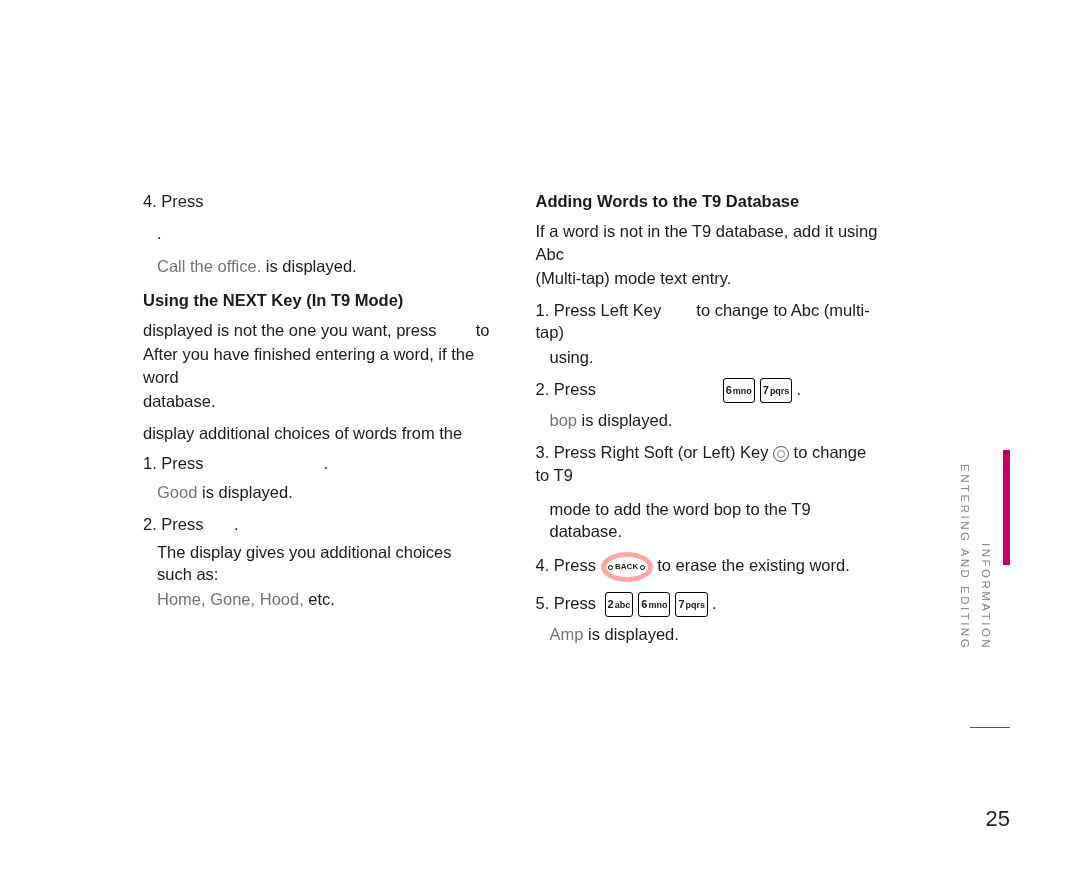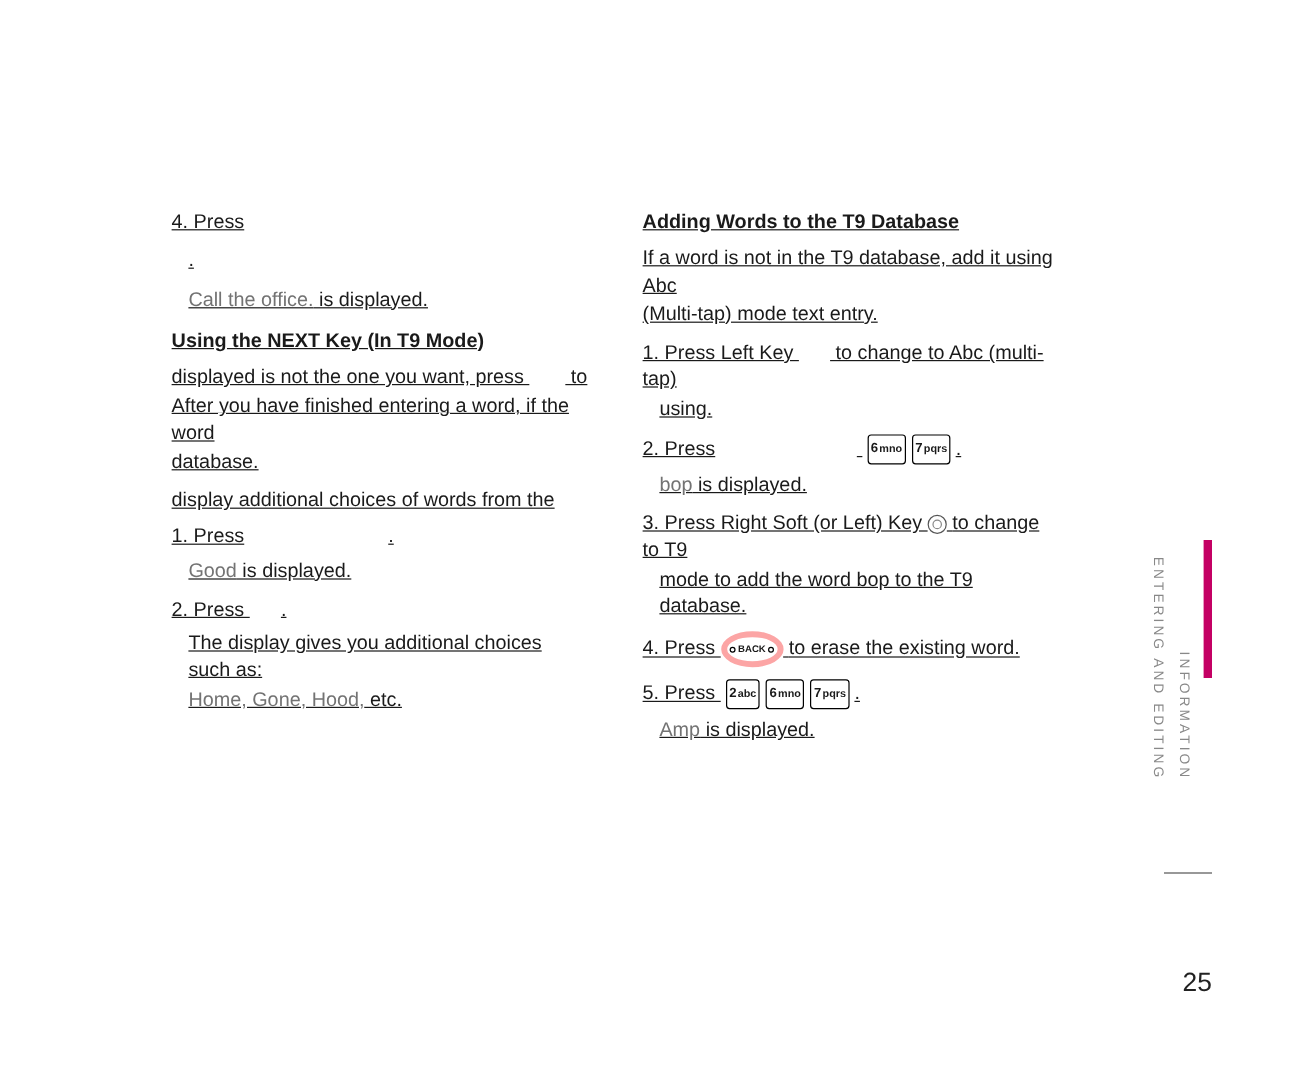--- a/index.html
+++ b/index.html
@@ -14,26 +14,25 @@
     line-height: 1.35;
   }
   .page {
     position: relative;
     width: 1080px;
     height: 896px;
     box-sizing: border-box;
   }
   .columns {
     position: absolute;
-    top: 174px;
+    top: 190px;
     left: 143px;
     width: 740px;
     display: flex;
     gap: 45px;
-    text-decoration: underline;
   }
   .col {
     flex: 1;
     min-width: 0;
   }
   p { margin: 0 0 10px 0; }
   .section-title {
     font-weight: 700;
     margin-top: 12px;
     margin-bottom: 8px;
@@ -193,21 +192,21 @@
         <span>2. Press</span><span style="display:inline-block;width:118px"></span>
         <span class="keyrow">
           <span class="key"><span class="key-num">6</span><span>mno</span></span>
           <span class="key"><span class="key-num">7</span><span>pqrs</span></span>
         </span><span>.</span>
       </p>
       <p class="indent">
         <span class="pink">bop</span><span> is displayed.</span>
       </p>
 
-      <p style="margin-top:6px;margin-bottom:2px">
+      <p style="margin-top:6px;margin-bottom:12px">
         <span>3. Press Right Soft (or Left) Key </span>
         <span class="soft-circle"></span>
         <span> to change to T9</span>
       </p>
       <p class="indent">mode to add the word bop to the T9 database.</p>
 
       <p style="margin-top:6px">
         <span>4. Press </span>
         <span class="key-back">
           <span class="dot"></span>

